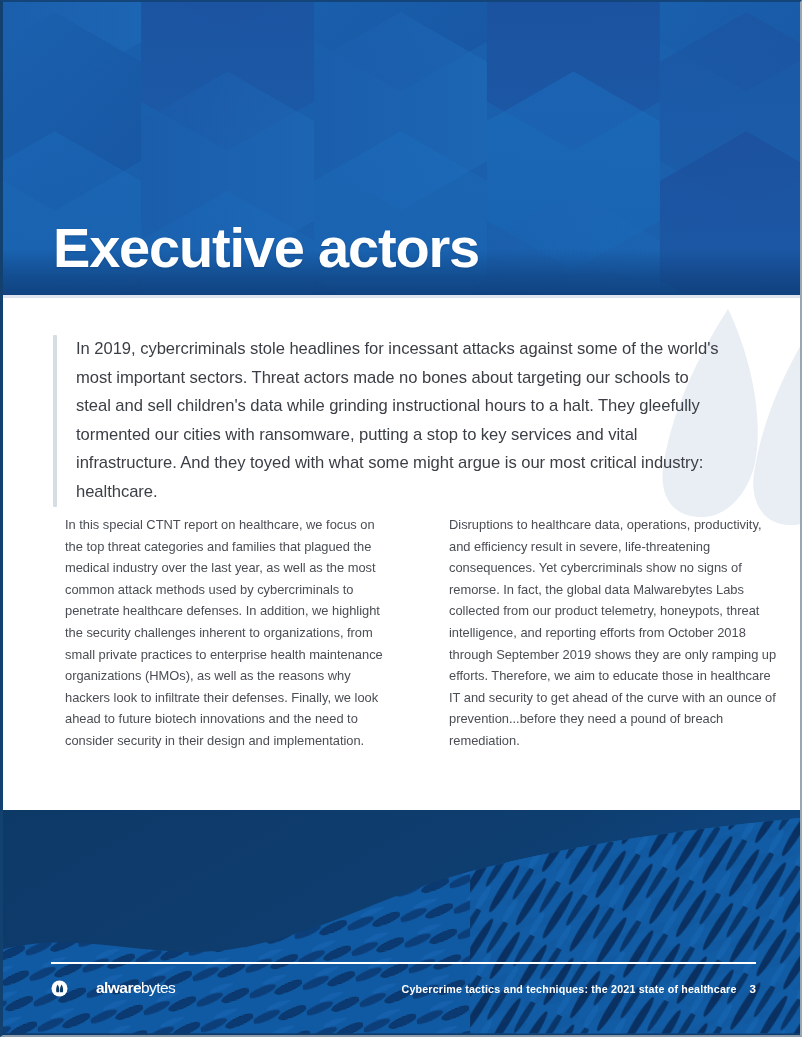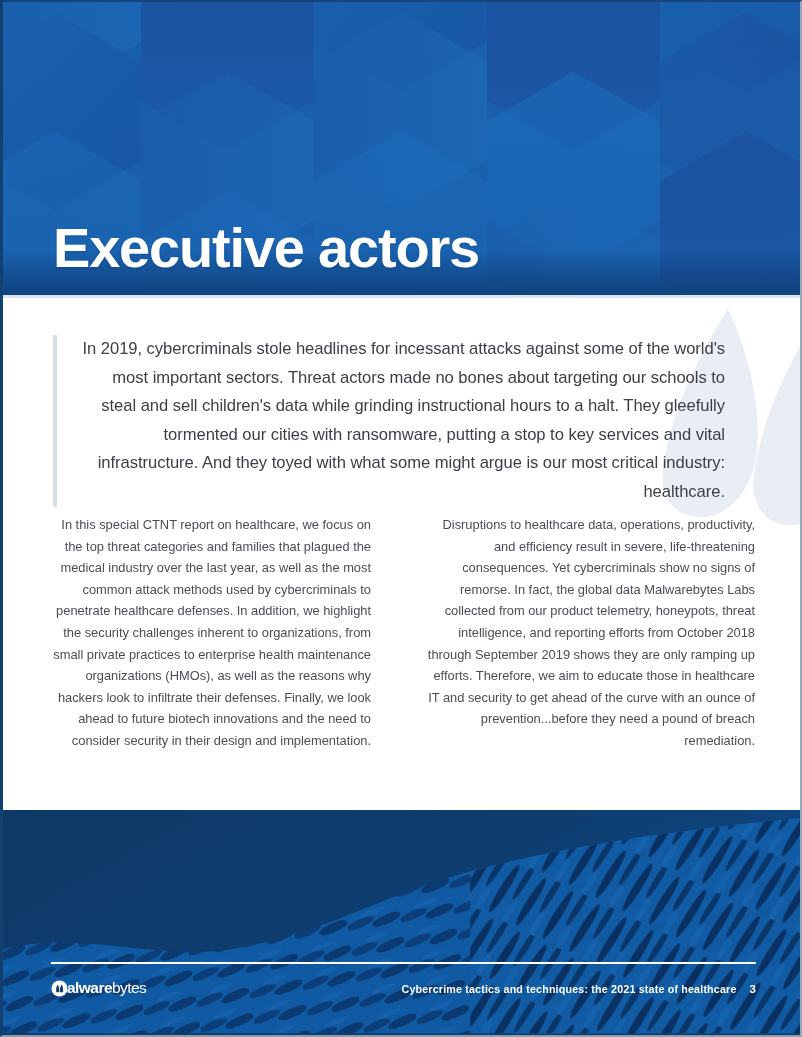--- a/index.html
+++ b/index.html
@@ -62,21 +62,20 @@
 
   
   .body-area {
     position: absolute;
     left: 0;
     top: 293px;
     width: 100%;
     height: 519px;
     background: #ffffff;
     overflow: hidden;
-    text-align: right;
   }
   .body-topline {
     position: absolute;
     left: 0; right: 0; top: 0;
     height: 3px;
     background: #dfe5ee;
   }
   .watermark {
     position: absolute;
     right: -38px;
@@ -105,21 +104,21 @@
     padding-left: 19px;
     font-size: 16.6px;
     line-height: 28.6px;
     color: #3b3f45;
     letter-spacing: -0.05px;
   }
 
   
   .cols {
     position: absolute;
-    left: 40px;
+    left: 62px;
     top: 219px;
     width: 712px;
     display: flex;
     gap: 56px;
   }
   .col {
     width: 328px;
     font-size: 12.9px;
     line-height: 21.6px;
     color: #4a4e54;
@@ -156,20 +155,21 @@
     align-items: center;
     justify-content: space-between;
   }
 
   
   .logo {
     display: flex;
     align-items: center;
     height: 20px;
     white-space: nowrap;
+    gap: 29px;
   }
   .logo-mark { display: block; }
   .logo-text {
     font-size: 15.5px;
     font-weight: 700;
     color: #ffffff;
     letter-spacing: -0.55px;
     line-height: 1;
     margin-left: -1px;
   }

